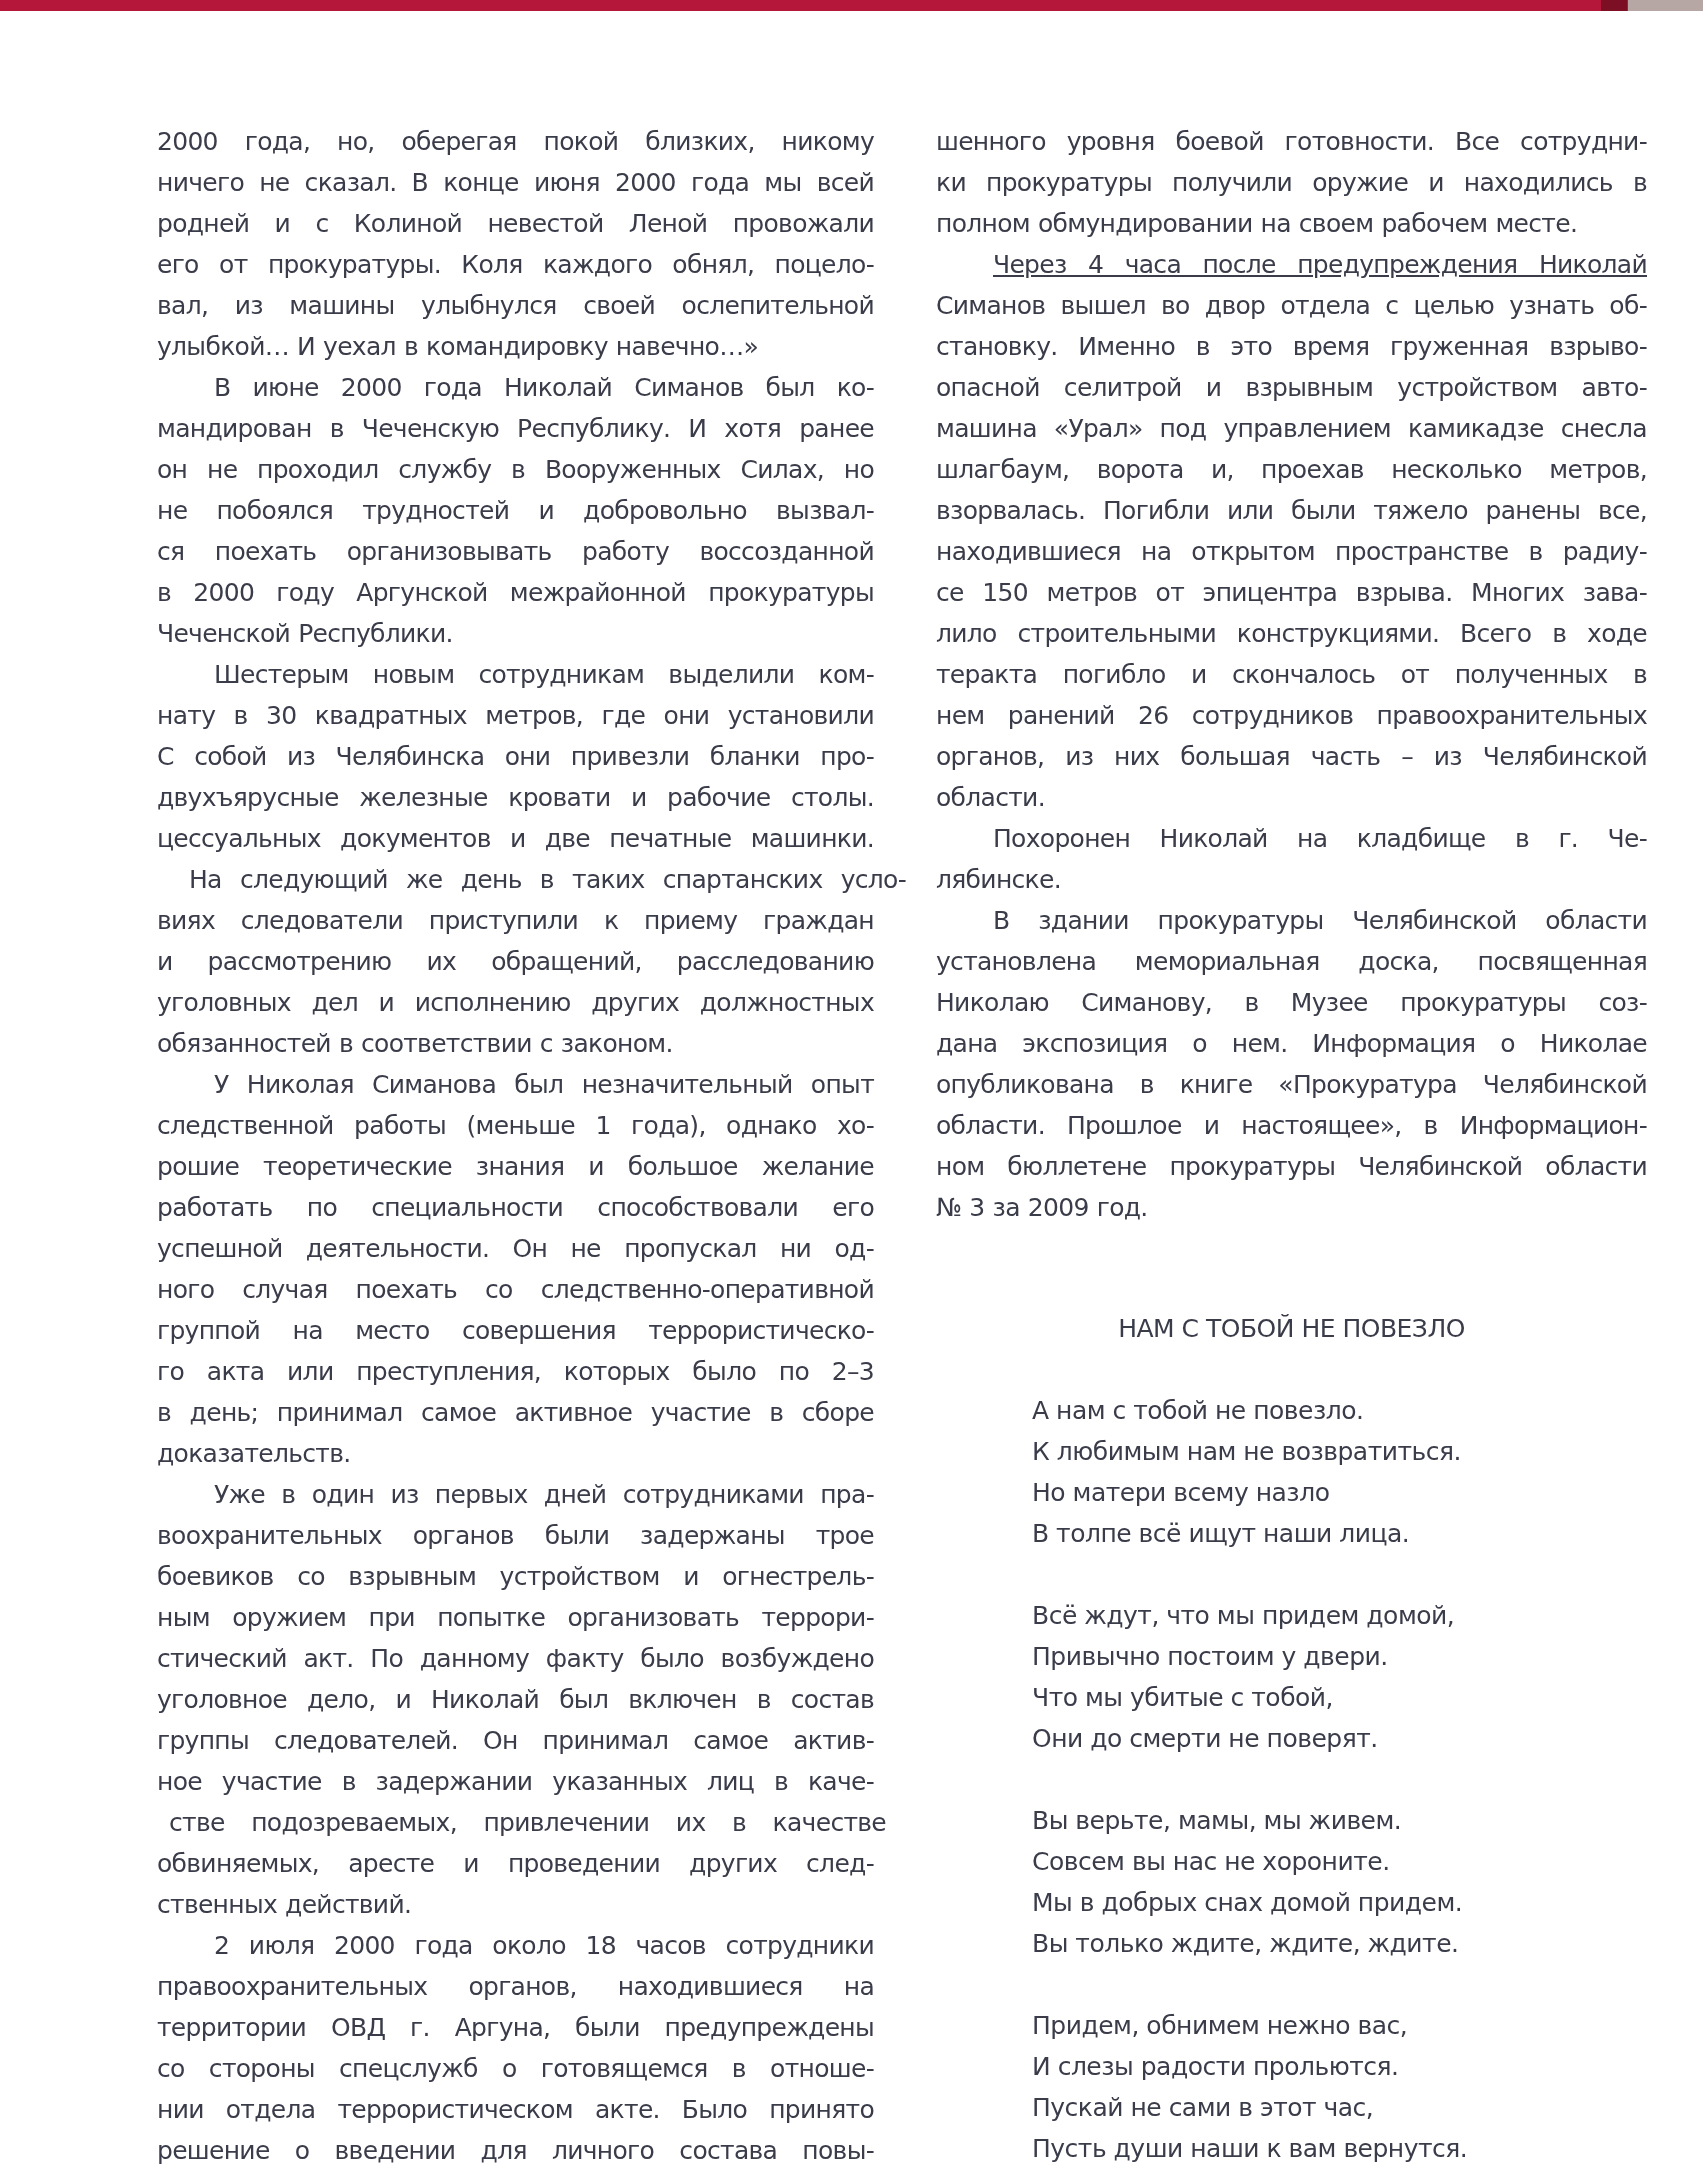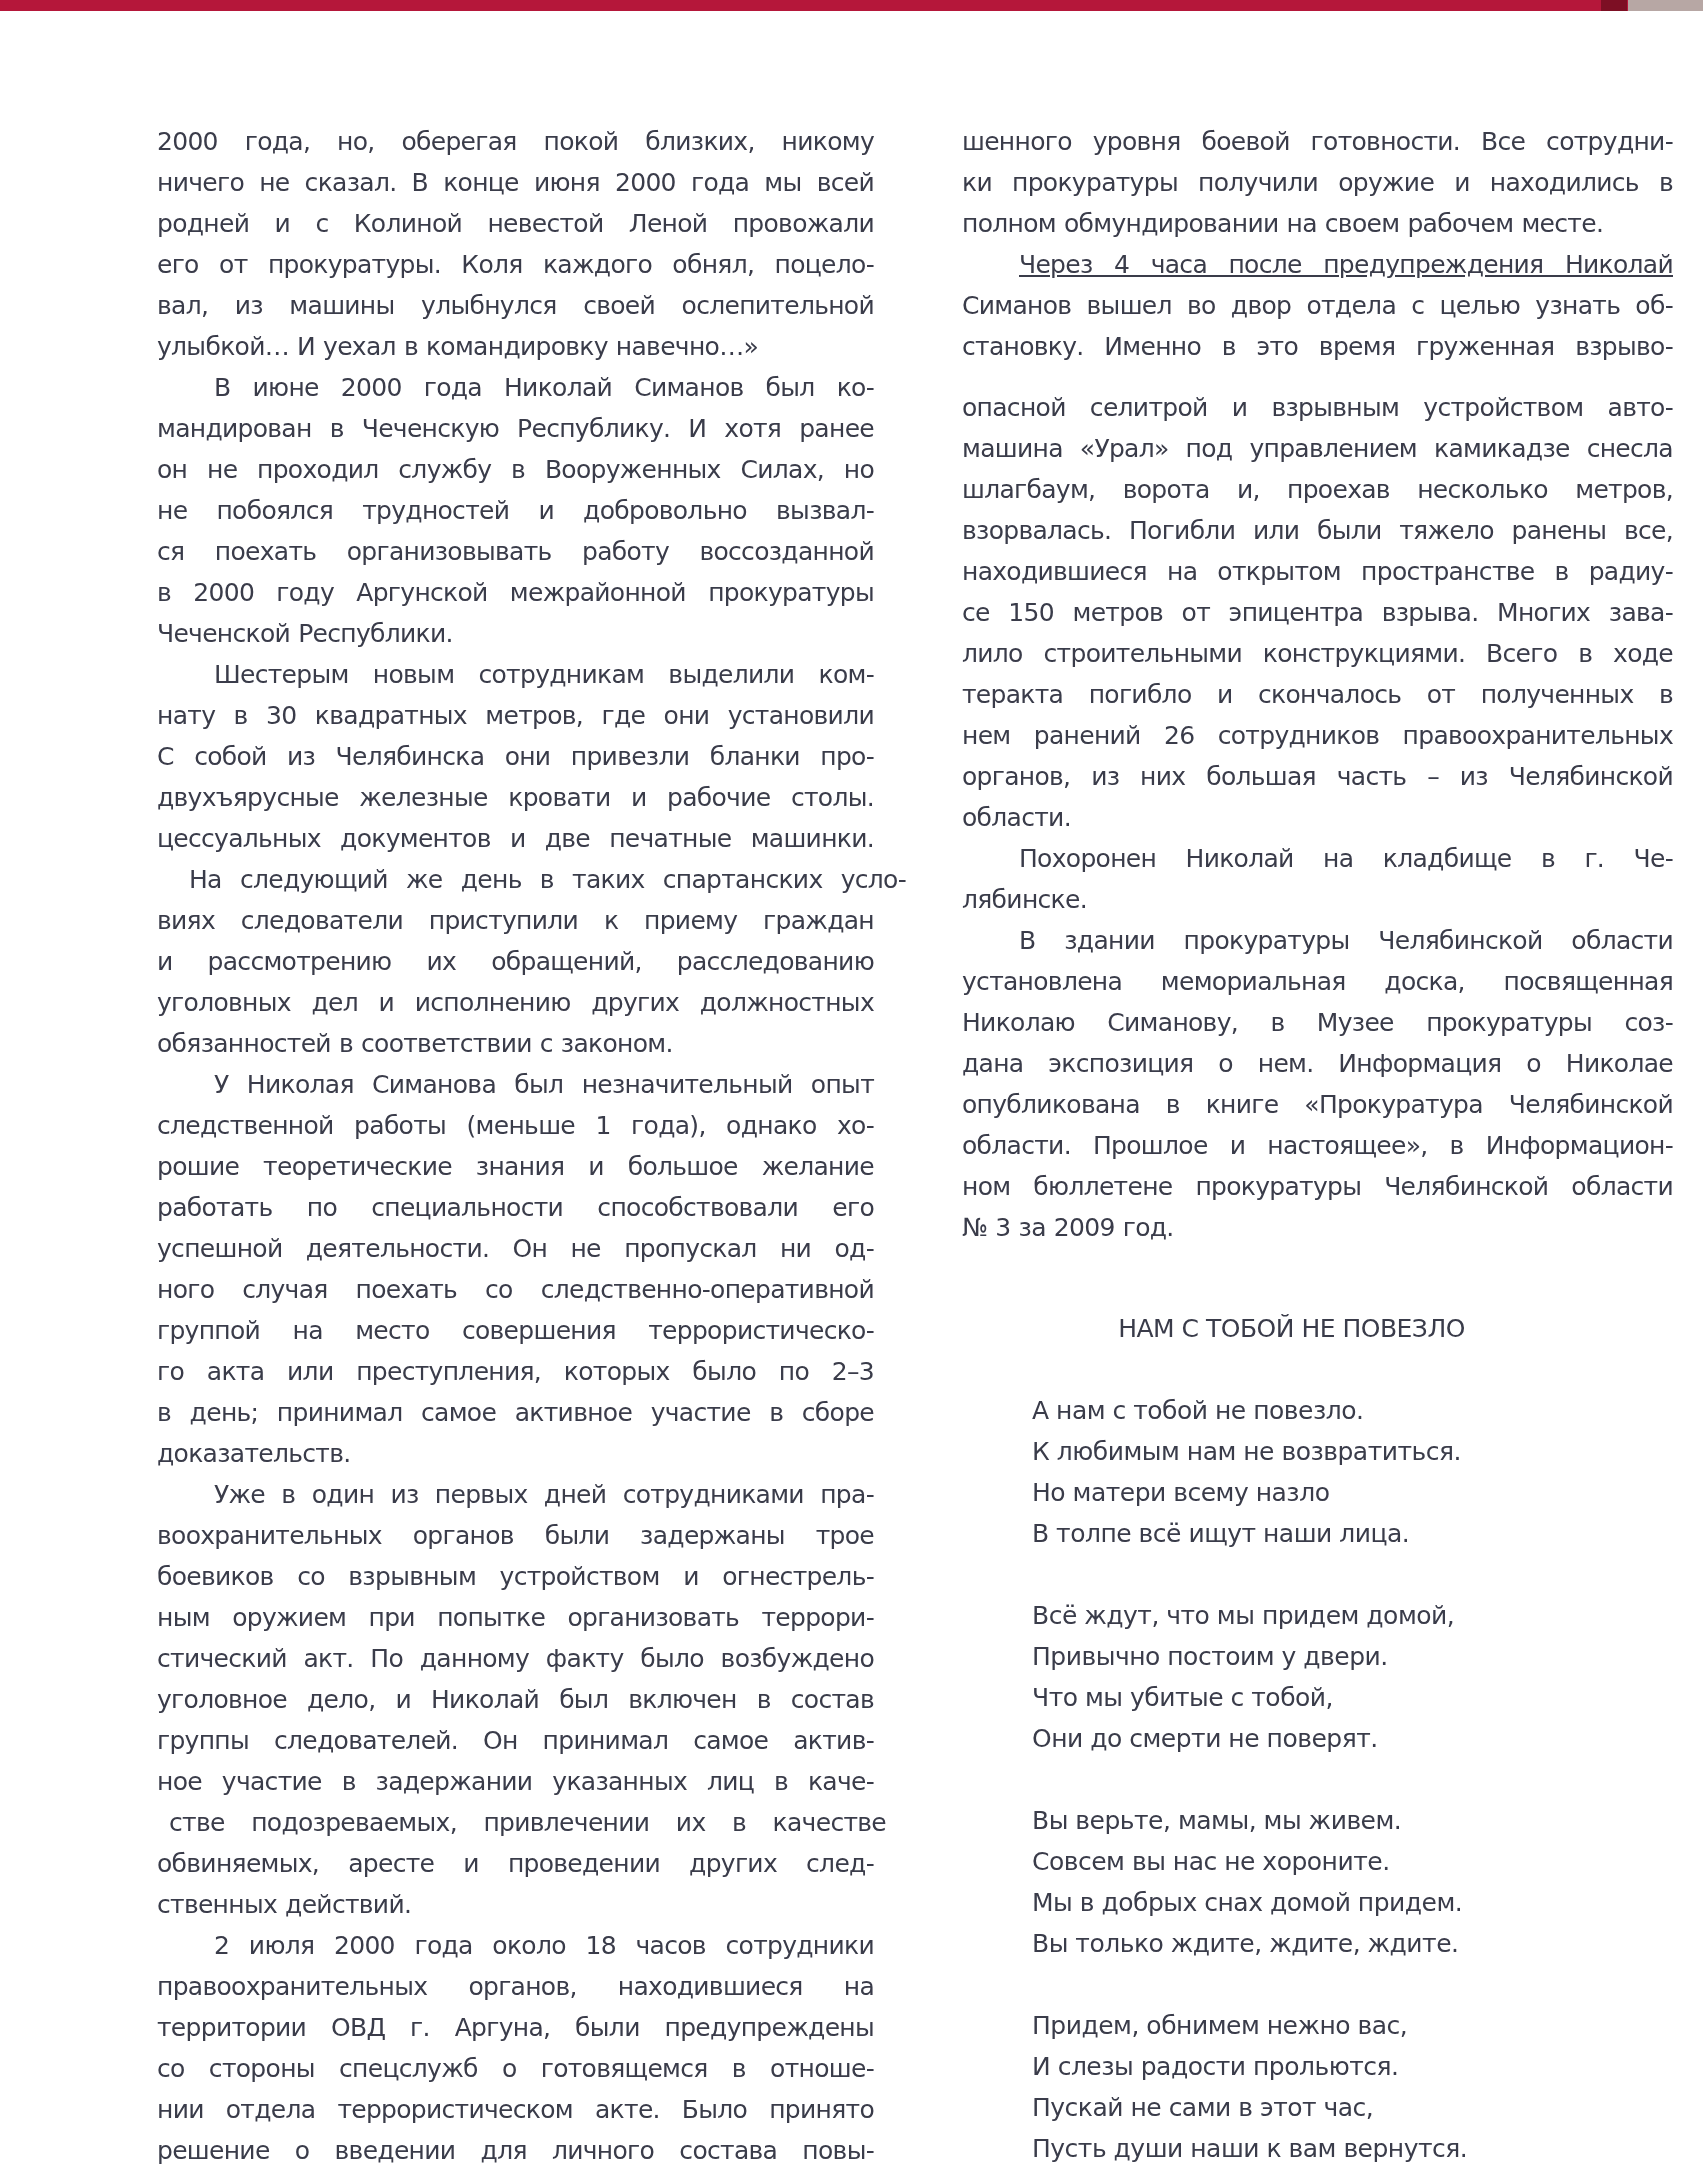--- a/index.html
+++ b/index.html
@@ -22,21 +22,21 @@
   }
   .top-band .grey {
     position: absolute; left: 1628px; top: 0; width: 76px; height: 11.3px;
     background: #b7a7a4;
   }
   .column {
     position: absolute;
     top: 121px;
   }
   .col-left { left: 157px; width: 717px; }
-  .col-right { left: 962px; width: 711px; }
+  .col-right { left: 936px; width: 711px; }
   .para {
     margin: 0;
     font-size: 25px;
     line-height: 41px;
     text-align: justify;
     letter-spacing: -0.7px;
     word-spacing: 0.8px;
     hyphens: manual;
   }
   .line {
@@ -147,21 +147,21 @@
 <div class="column col-right" id="col-right">
     <div class="para">
       <span class="line" style="display: block; width: 711px; box-sizing: border-box;">шенного уровня боевой готовности. Все сотрудни-</span>
       <span class="line" style="display: block; width: 711px; box-sizing: border-box;">ки прокуратуры получили оружие и находились в</span>
       <span class="line last" style="display: block; width: 711px; box-sizing: border-box;">полном обмундировании на своем рабочем месте.</span>
     </div>
     <div class="para">
       <span class="line" style="padding-left: 57px; display: block; width: 711px; box-sizing: border-box; text-decoration: underline;">Через 4 часа после предупреждения Николай</span>
       <span class="line" style="display: block; width: 711px; box-sizing: border-box;">Симанов вышел во двор отдела с целью узнать об-</span>
       <span class="line" style="display: block; width: 711px; box-sizing: border-box;">становку. Именно в это время груженная взрыво-</span>
-      <span class="line" style="display: block; width: 711px; box-sizing: border-box; margin-top: 20px;">опасной селитрой и взрывным устройством авто-</span>
+      <span class="line" style="display: block; width: 711px; box-sizing: border-box;">опасной селитрой и взрывным устройством авто-</span>
       <span class="line" style="display: block; width: 711px; box-sizing: border-box;">машина «Урал» под управлением камикадзе снесла</span>
       <span class="line" style="display: block; width: 711px; box-sizing: border-box;">шлагбаум, ворота и, проехав несколько метров,</span>
       <span class="line" style="display: block; width: 711px; box-sizing: border-box;">взорвалась. Погибли или были тяжело ранены все,</span>
       <span class="line" style="display: block; width: 711px; box-sizing: border-box;">находившиеся на открытом пространстве в радиу-</span>
       <span class="line" style="display: block; width: 711px; box-sizing: border-box;">се 150 метров от эпицентра взрыва. Многих зава-</span>
       <span class="line" style="display: block; width: 711px; box-sizing: border-box;">лило строительными конструкциями. Всего в ходе</span>
       <span class="line" style="display: block; width: 711px; box-sizing: border-box;">теракта погибло и скончалось от полученных в</span>
       <span class="line" style="display: block; width: 711px; box-sizing: border-box;">нем ранений 26 сотрудников правоохранительных</span>
       <span class="line" style="display: block; width: 711px; box-sizing: border-box;">органов, из них большая часть – из Челябинской</span>
       <span class="line last" style="display: block; width: 711px; box-sizing: border-box;">области.</span>

